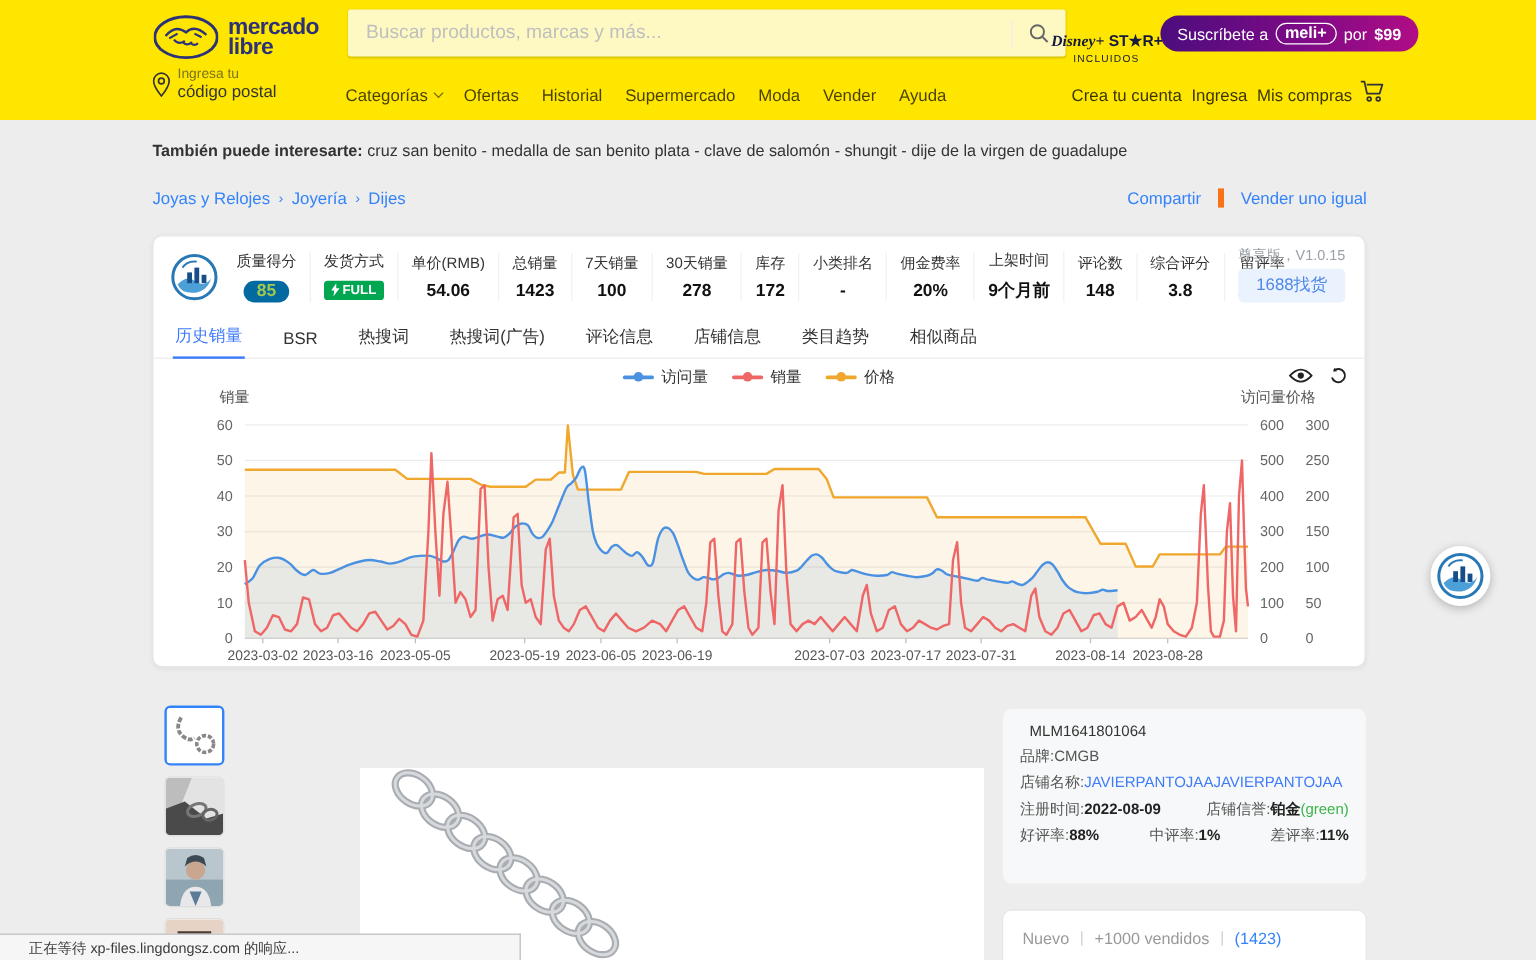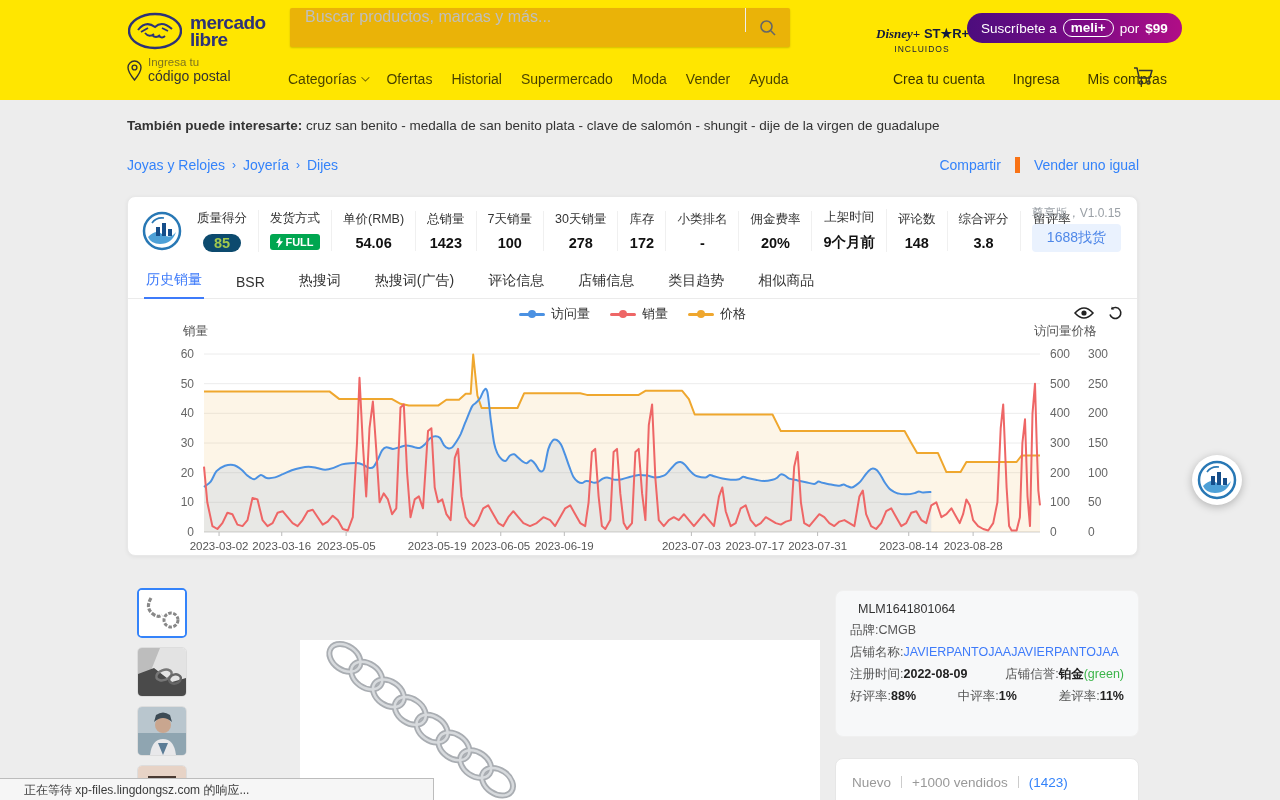--- a/index.html
+++ b/index.html
@@ -3,40 +3,40 @@
 <meta charset="utf-8">
 <style>
   * { margin:0; padding:0; box-sizing:border-box; }
   body { font-family:"Liberation Sans", sans-serif; background:#888; }
   #screen { position:relative; width:1280px; height:800px; overflow:hidden; background:#ededed; }
 
   
   .header { position:absolute; left:0; top:0; width:1280px; height:100px; background:#ffe600; }
   .logo { position:absolute; left:128px; top:12px; display:flex; align-items:center; cursor:pointer; }
   .logo-text { margin-left:8px; color:#2d3277; font-weight:bold; font-size:19px; line-height:17px; letter-spacing:-0.5px; }
-  .searchbar { position:absolute; left:290px; top:8px; width:500px; height:39px; background:#eab308; border-radius:2px; box-shadow:0 1px 2px rgba(0,0,0,.18); display:flex; align-items:flex-start; }
+  .searchbar { position:absolute; left:290px; top:8px; width:598px; height:39px; background:#fef9c3; border-radius:2px; box-shadow:0 1px 2px rgba(0,0,0,.18); display:flex; align-items:center; }
   .searchbar input { flex:1; border:none; outline:none; font-size:16px; color:#333; padding:0 15px; font-family:inherit; background:transparent; }
   .searchbar input::placeholder { color:#bfbfbf; }
   .search-divider { width:1px; height:24px; background:#eee; }
   .search-btn { width:44px; height:100%; display:flex; align-items:center; justify-content:center; cursor:pointer; }
   .disney { position:absolute; left:876px; top:26px; width:92px; text-align:center; color:#141b3d; }
   .disney .row1 { font-size:13px; font-weight:bold; white-space:nowrap; }
   .disney .row1 .d { font-style:italic; font-family:"Liberation Serif", serif; }
   .disney .row2 { font-size:8.5px; letter-spacing:1px; margin-top:2px; }
   .meli-pill { position:absolute; left:967px; top:13px; height:30px; padding:0 14px; border-radius:15px; background:linear-gradient(90deg,#4c0d7d 0%, #7d0a86 55%, #b00d86 100%); color:#fff; display:flex; align-items:center; gap:6px; font-size:13.5px; cursor:pointer; white-space:nowrap; }
   .meli-badge { border:1.5px solid #fff; border-radius:11px; padding:0 7px 1px; font-weight:bold; font-size:13.5px; }
   .meli-price { font-weight:bold; }
   .location { position:absolute; left:127px; top:56px; display:flex; align-items:center; cursor:pointer; }
   .loc-text { margin-left:6px; color:#333; }
   .loc-text .l1 { font-size:11.5px; opacity:.65; }
   .loc-text .l2 { font-size:14px; }
   .nav-left { position:absolute; left:288px; top:64px; height:30px; display:flex; align-items:center; gap:19px;justify-content:center; }
   .nav-left .nav-item { font-size:14px; color:rgba(0,0,0,.72); cursor:pointer; display:flex; align-items:center; gap:5px; white-space:nowrap; }
   .chev { width:6px; height:6px; border-right:1.5px solid rgba(0,0,0,.55); border-bottom:1.5px solid rgba(0,0,0,.55); transform:rotate(45deg) translateY(-2px); }
-  .nav-right { position:absolute; left:893px; top:64px; height:30px; display:flex; align-items:center; gap:28px; }
+  .nav-right { position:absolute; left:893px; top:64px; height:30px; display:flex; align-items:center; gap:8px; }
   .nav-right .nav-item { font-size:14px; color:rgba(0,0,0,.78); cursor:pointer; white-space:nowrap; }
   .cart { position:absolute; left:1133px; top:66px; cursor:pointer; }
 
   
   .interest { position:absolute; left:127px; top:118px; font-size:13.5px; color:#333; }
   .interest b { font-weight:bold; }
   .crumbs { position:absolute; left:127px; top:157px; display:flex; align-items:center; gap:7px; font-size:14px; }
   .crumbs a { color:#3483fa; cursor:pointer; text-decoration:none; }
   .crumbs .sep { color:#3483fa; font-size:12px; }
   .crumb-actions { position:absolute; right:127px; top:157px; display:flex; align-items:center; font-size:14px; }
@@ -44,21 +44,21 @@
   .crumb-actions .act + .act { border-left:5px solid #f97316; }
 
   
   .card { position:absolute; left:127px; top:196px; width:1011px; height:360px; background:#fff; border:1px solid #e8e8e8; border-radius:8px; box-shadow:0 1px 4px rgba(0,0,0,.06); }
   .stats-row { position:absolute; left:14px; top:12px; right:170px; display:flex; align-items:center; }
   .tool-logo { width:40px; height:40px; margin-right:4px; flex:0 0 40px; }
   .stat { padding:0 11px; text-align:center; border-right:1px solid #f0f0f0; }
   .stat:last-child { border-right:none; }
   .stat .lab { font-size:12.5px; color:#333; white-space:nowrap; }
   .stat .val { font-size:14.5px; color:#111; font-weight:bold; margin-top:7px; white-space:nowrap; }
-  .pill-green { display:inline-block; background:#0c4a6e; color:#a2c94d; border-radius:10px; padding:1px 11px; font-weight:bold; }
+  .pill-green { display:inline-block; background:#0369a1; color:#a2c94d; border-radius:10px; padding:1px 11px; font-weight:bold; }
   .badge-full { display:inline-flex; align-items:center; gap:2px; background:#00a650; color:#fff; border-radius:3px; padding:2px 6px; font-size:11px; font-weight:bold; }
   .version { position:absolute; right:16px; top:8px; font-size:12px; color:#9aa0a6; }
   .find-btn { position:absolute; right:16px; top:27px; background:#eaf2fe; color:#4e87e8; font-size:14px; padding:5px 15px; border-radius:4px; border:none; cursor:pointer; font-family:inherit; }
   .tabs { position:absolute; left:0; right:0; top:66px; height:36px; display:flex; align-items:flex-end; gap:30px; padding:0 16px; border-bottom:1px solid #ebebeb; }
   .tab { font-size:14px; color:#333; padding:8px 2px; cursor:pointer; white-space:nowrap; }
   .tab.active { color:#3e7bfa; border-bottom:2px solid #3e7bfa; margin-bottom:-1px; }
   .chart-wrap { position:absolute; left:0; top:102px; width:1009px; height:258px; }
   .legend { position:absolute; left:0; right:0; top:6px; display:flex; justify-content:center; gap:20px; }
   .legend-item { display:flex; align-items:center; gap:6px; cursor:pointer; }
   .legend-line { position:relative; width:26px; height:3px; border-radius:2px; }

